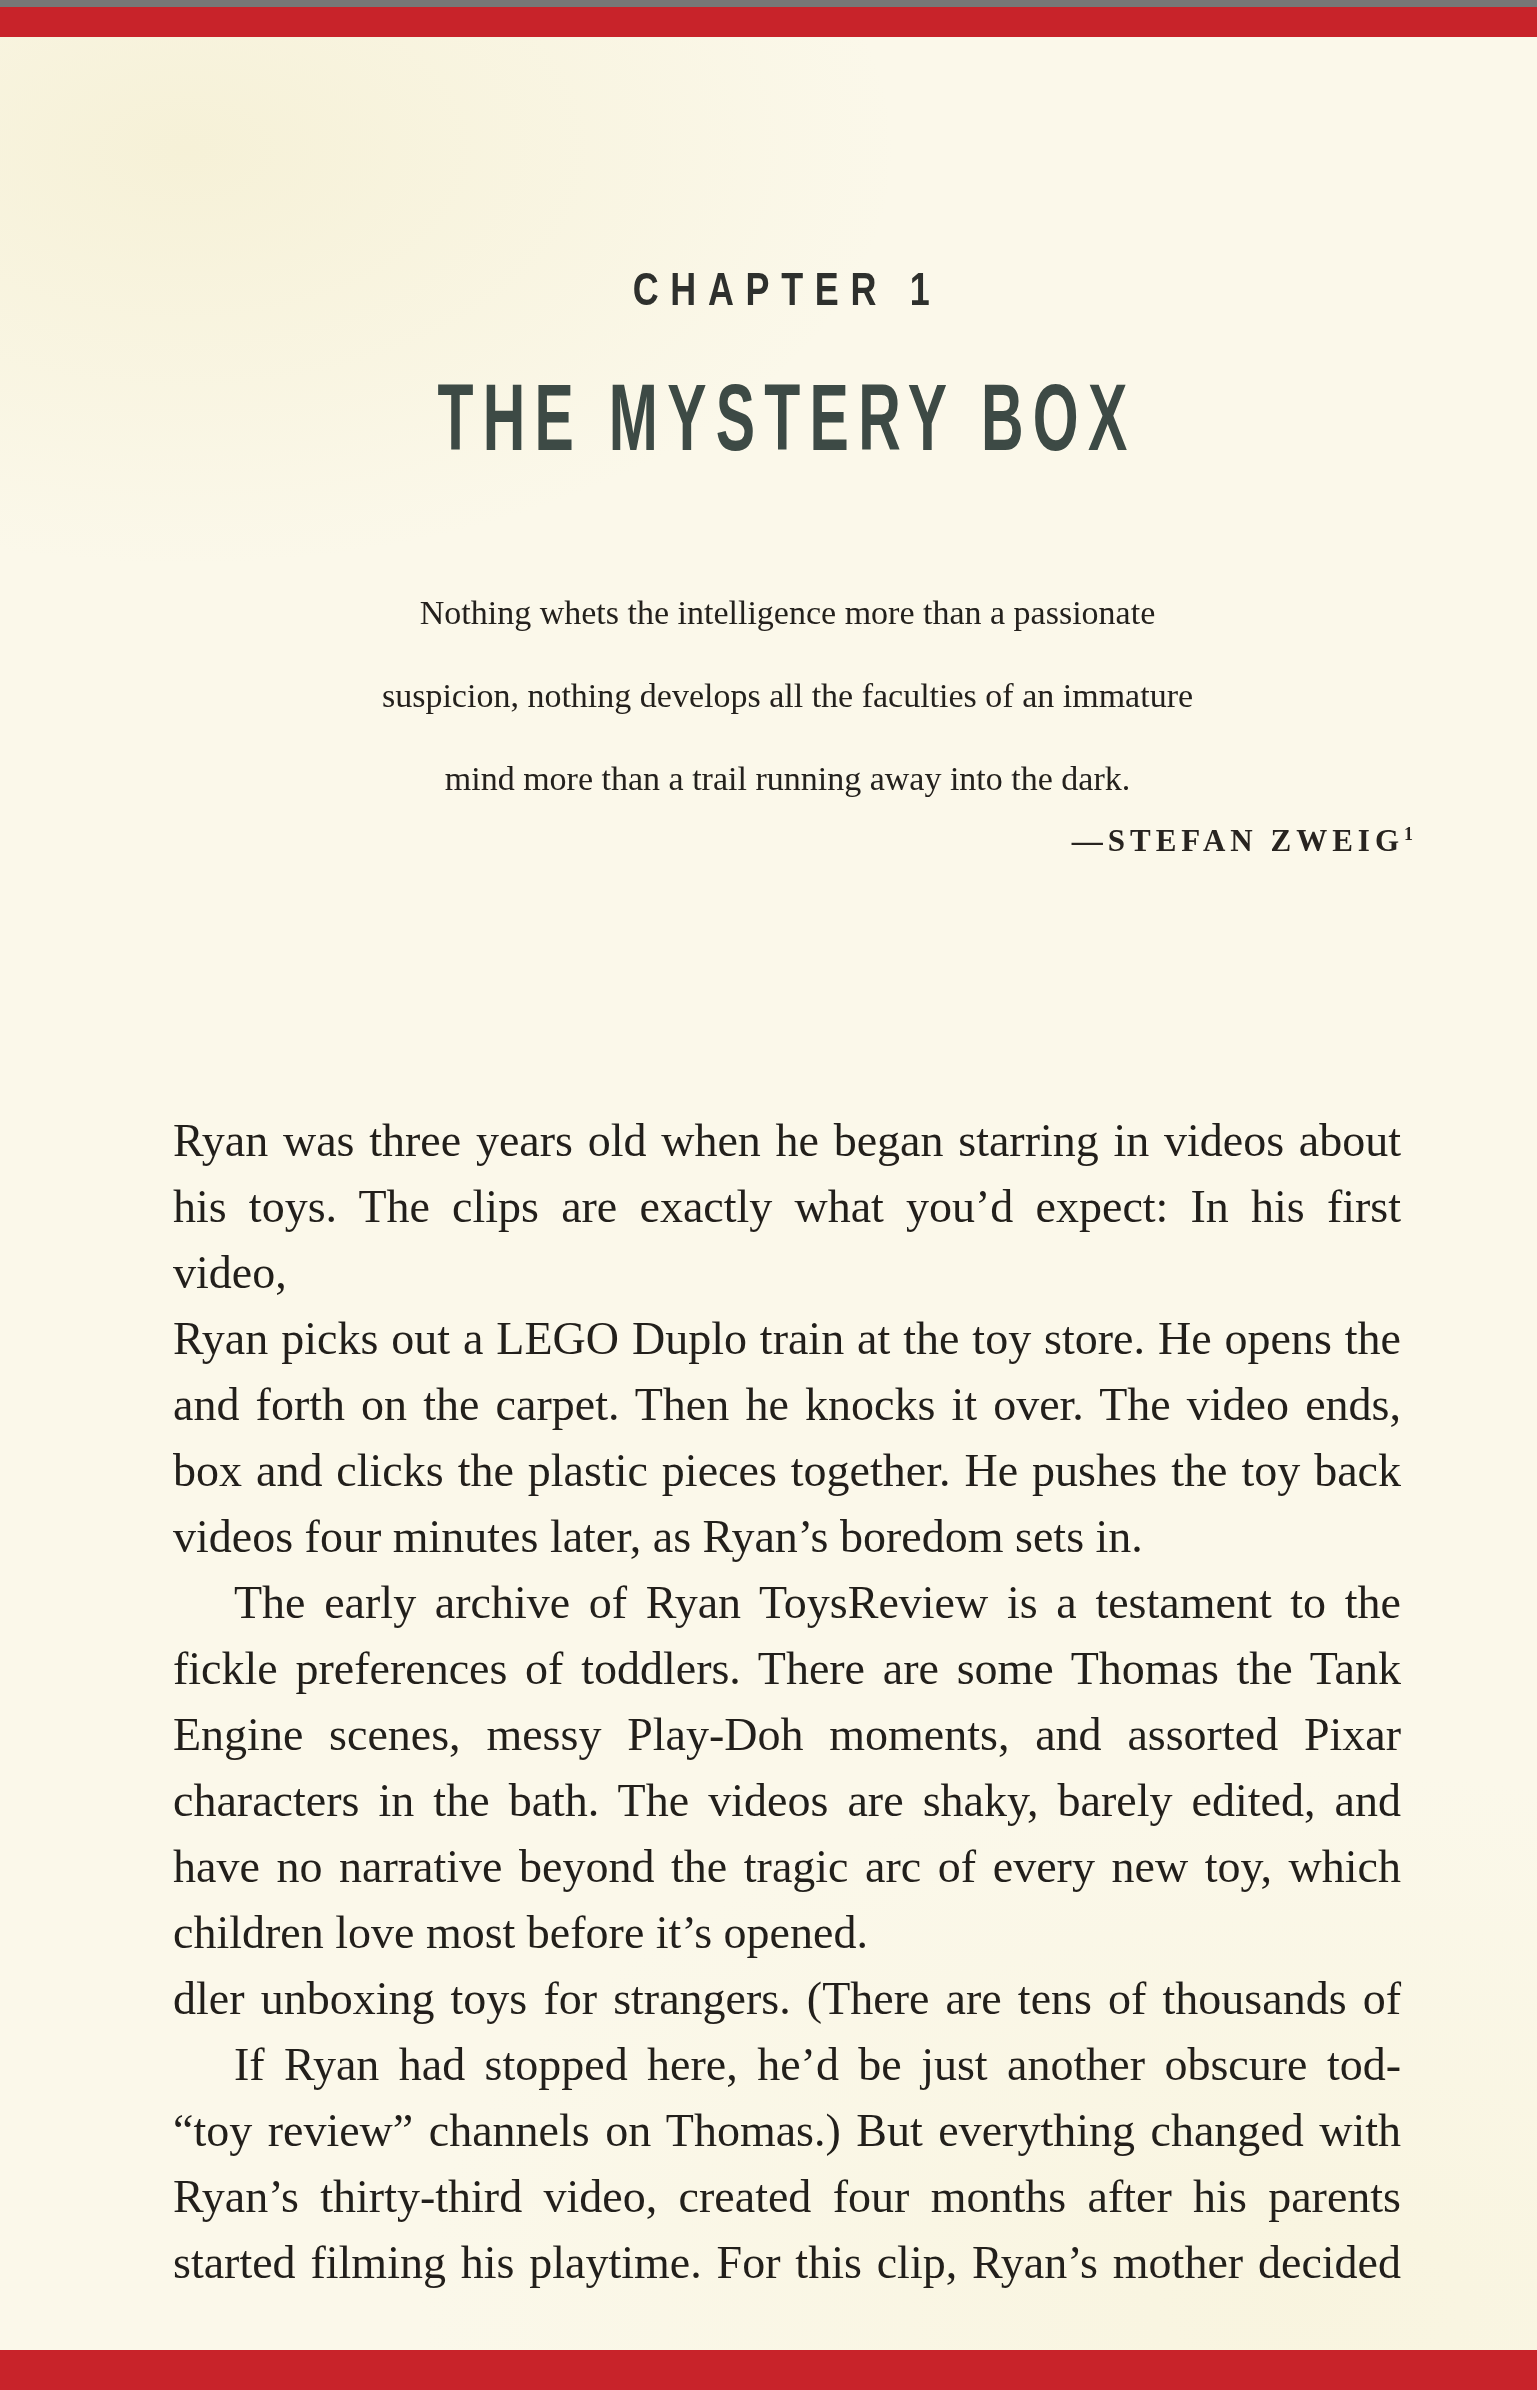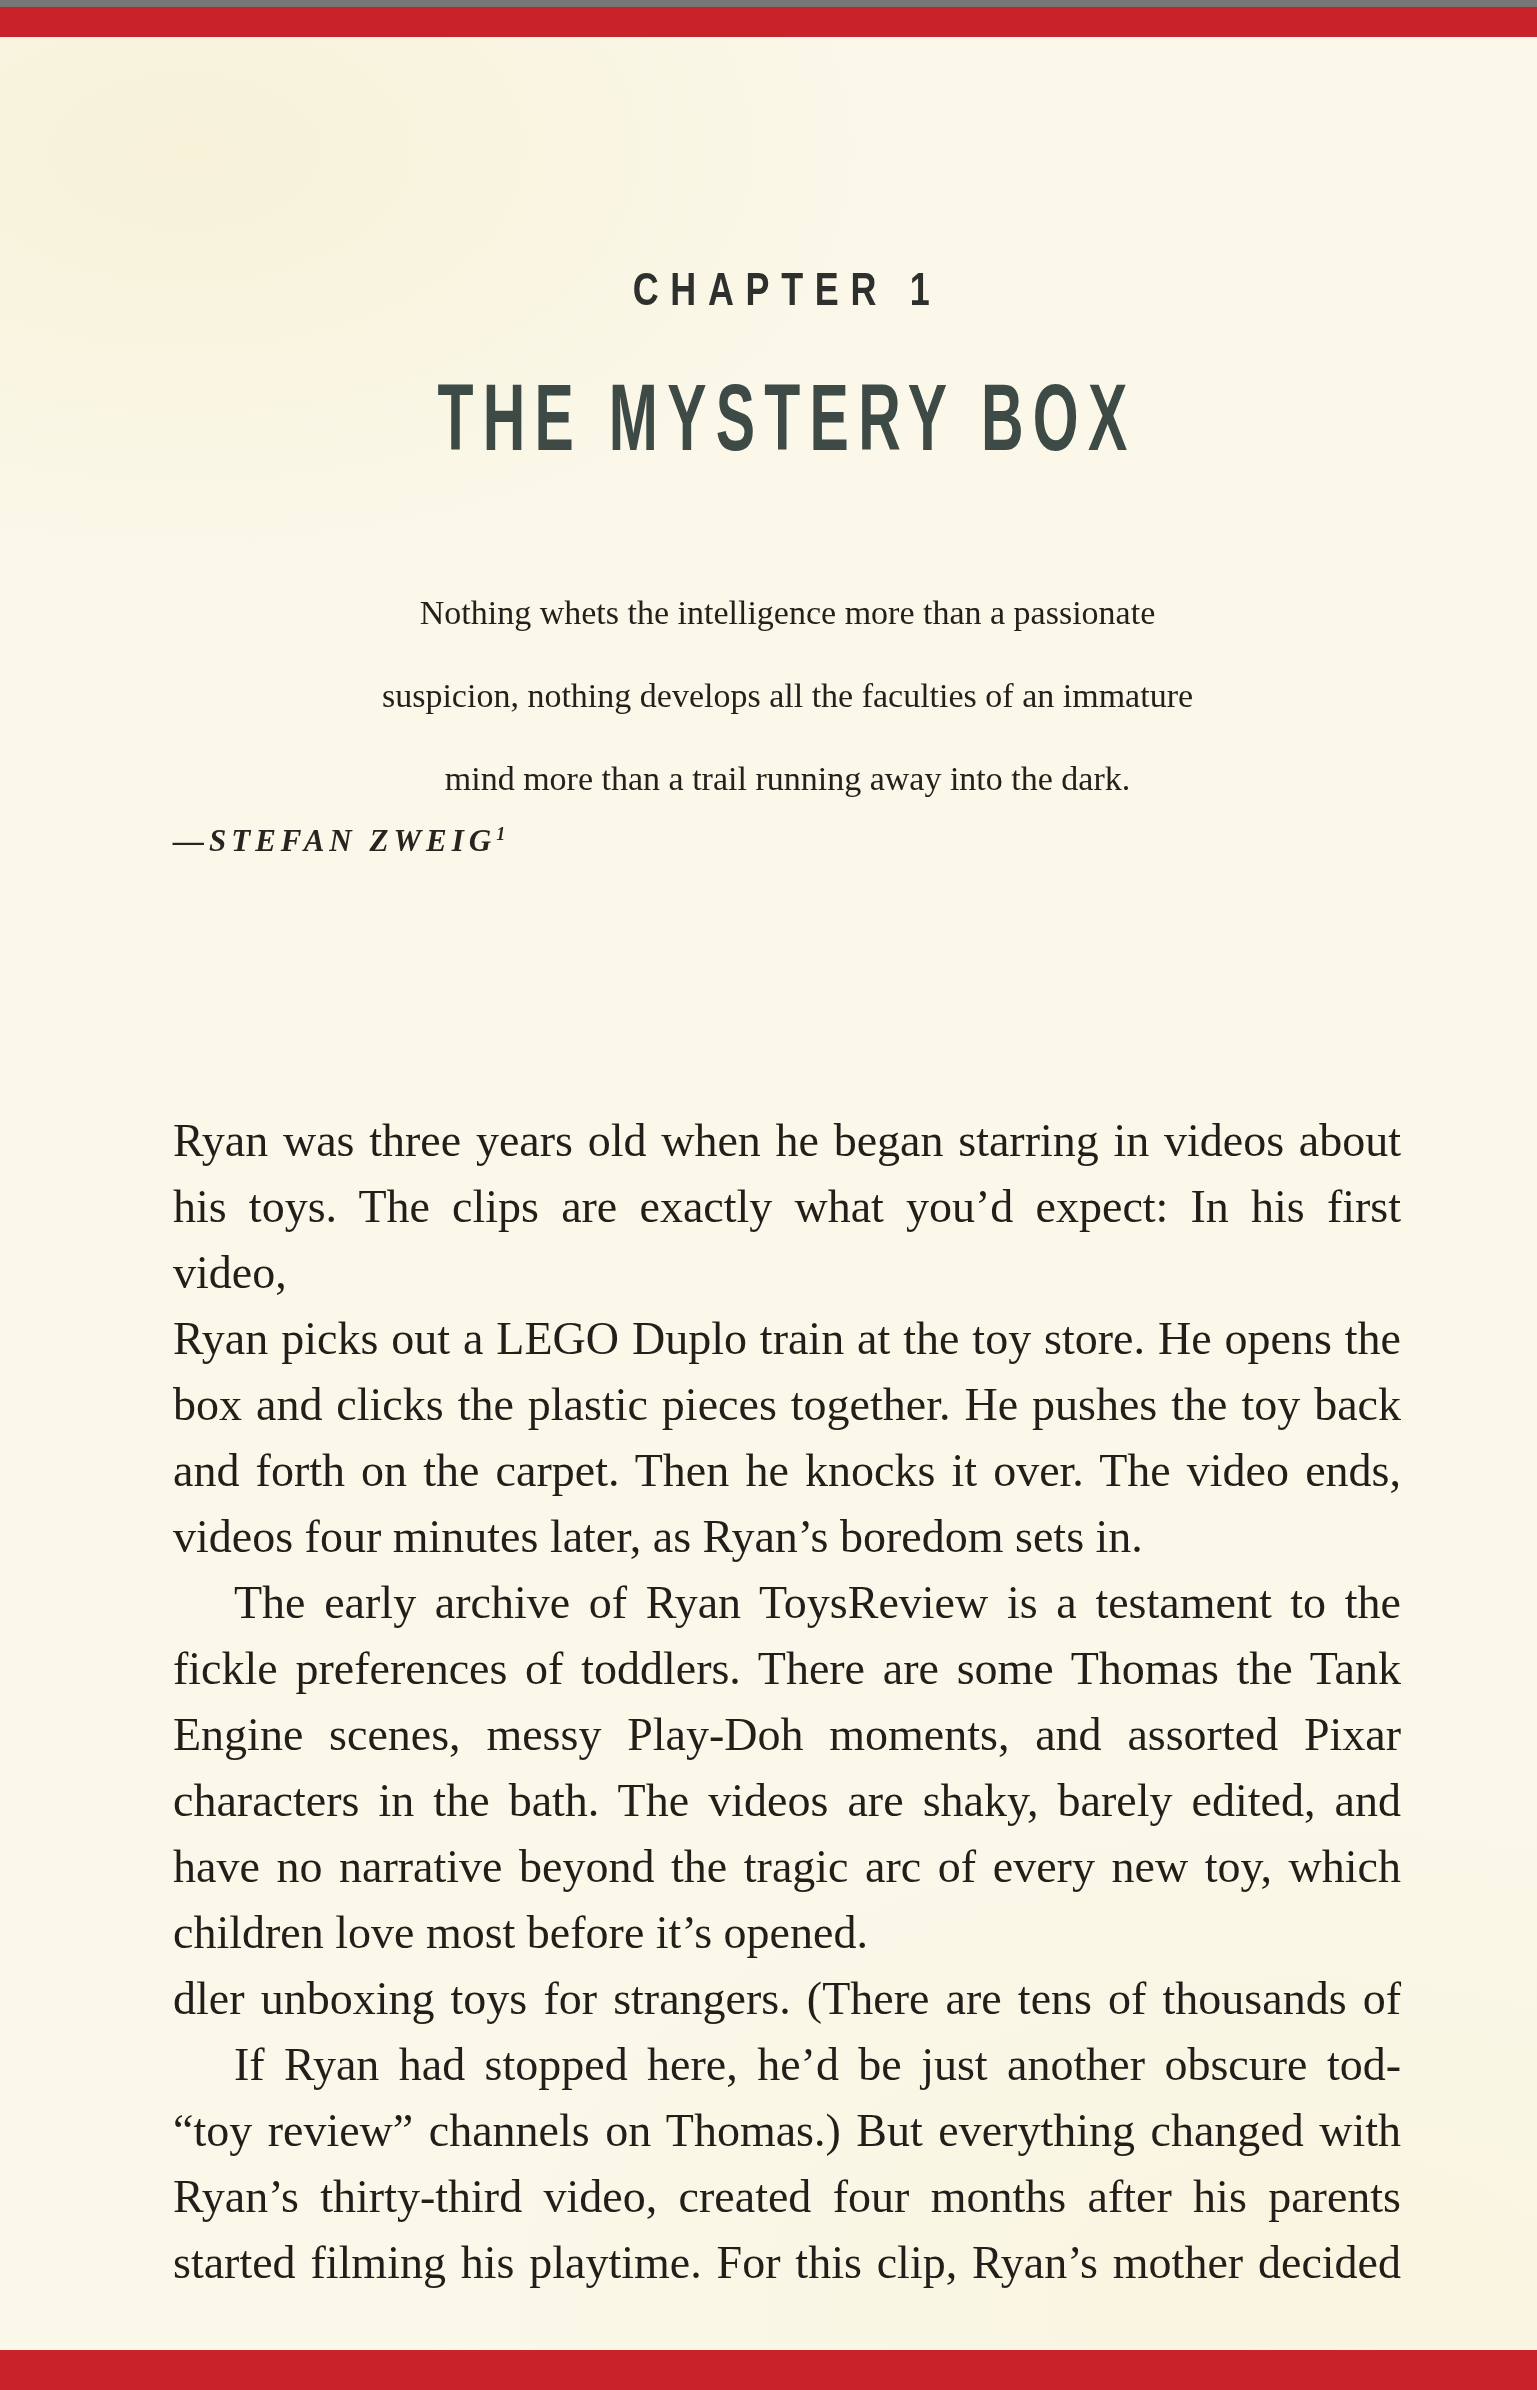--- a/index.html
+++ b/index.html
@@ -47,27 +47,26 @@
     white-space:nowrap;
   }
   .epigraph{
     position:absolute;top:564px;left:233px;width:1109px;
     text-align:center;
     font-size:34px;
     line-height:83px;
     color:#24211d;
   }
   .attribution{
-    position:absolute;top:816px;left:173px;width:1228px;
-    text-align:left;
+    position:absolute;top:816px;left:185px;width:1228px;
+    text-align:right;
     font-weight:700;
     font-size:31px;
     letter-spacing:5px;
     color:#282420;
-    font-style:italic;
   }
   .attribution sup{font-size:58%;letter-spacing:0;}
   .body{
     position:absolute;top:1101px;left:173px;width:1228px;
     font-size:46px;
     line-height:66px;
     color:var(--ink);
   }
   .bline{width:100%;}
   .just{text-align:justify;text-align-last:justify;text-justify:inter-word;}
@@ -90,22 +89,22 @@
   </div>
 
   <div class="attribution">
     <span>—STEFAN ZWEIG</span><sup>1</sup>
   </div>
 
   <div class="body">
     <div class="bline just fit" style="">Ryan was three years old when he began starring in videos about</div>
     <div class="bline just fit" style="">his toys. The clips are exactly what you’d expect: In his first video,</div>
     <div class="bline just fit" style="">Ryan picks out a LEGO Duplo train at the toy store. He opens the</div>
+    <div class="bline just fit" style="">and forth on the carpet. Then he knocks it over. The video ends,</div>
     <div class="bline just fit" style="">box and clicks the plastic pieces together. He pushes the toy back</div>
-    <div class="bline just fit" style="">and forth on the carpet. Then he knocks it over. The video ends,</div>
     <div class="bline fit" style="">videos four minutes later, as Ryan’s boredom sets in.</div>
 
     <div class="bline just indent fit" style="">The early archive of Ryan ToysReview is a testament to the</div>
     <div class="bline just fit" style="">fickle preferences of toddlers. There are some Thomas the Tank</div>
     <div class="bline just fit" style="">Engine scenes, messy Play-Doh moments, and assorted Pixar</div>
     <div class="bline just fit" style="">characters in the bath. The videos are shaky, barely edited, and</div>
     <div class="bline just fit" style="">have no narrative beyond the tragic arc of every new toy, which</div>
     <div class="bline fit" style="">children love most before it’s opened.</div>
 
     <div class="bline just fit" style="">dler unboxing toys for strangers. (There are tens of thousands of</div>

